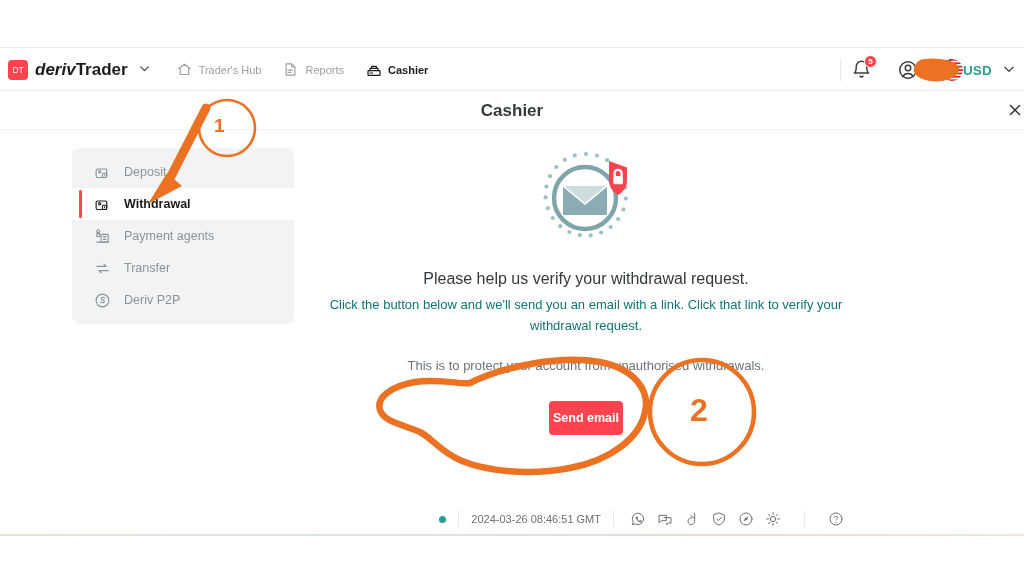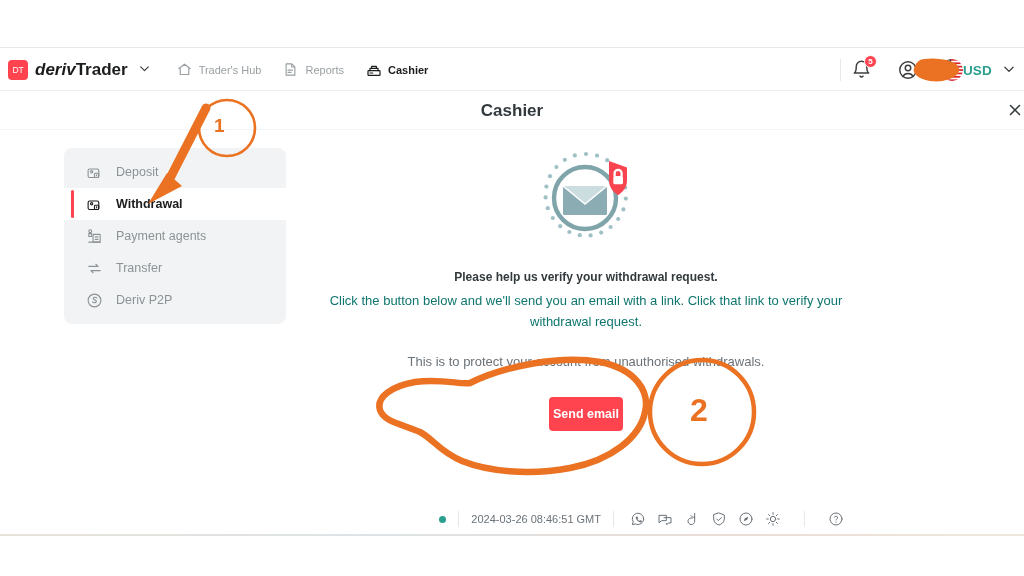--- a/index.html
+++ b/index.html
@@ -73,21 +73,21 @@
   .page-title {
     position:absolute; left:0; top:0; width:1024px; line-height:38px;
     text-align:center; font-size:17px; font-weight:bold; color:#333a3d;
   }
   .close-x {
     position:absolute; right:-2px; top:9px; width:20px; height:20px; cursor:pointer;
   }
 
   
   .sidebar {
-    position:absolute; left:64px; top:148px; width:222px; height:176px;
+    position:absolute; left:72px; top:148px; width:222px; height:176px;
     background:#f2f3f4; border-radius:8px; padding:8px 0; overflow:hidden;text-align:center;
   }
   .side-item {
     position:relative; height:32px; display:flex; align-items:center;
     padding-left:22px; gap:13px; cursor:pointer;
   }
   .side-item.active { background:#ffffff; }
   .side-item.active::before {
     content:""; position:absolute; left:7px; top:2px; bottom:2px;
     width:3px; border-radius:2px; background:#ff444f;
@@ -95,21 +95,21 @@
   .side-icon { width:17px; height:17px; flex:0 0 auto; }
   .side-label { font-size:12.5px; color:#8c9396; }
   .side-item.active .side-label { color:#1b1c1c; font-weight:bold; }
 
   
   .content {
     position:absolute; left:286px; top:140px; width:600px; text-align:center;
   }
   .illus { width:100px; height:100px; margin:8px auto 0; display:block; }
   .verify-title {
-    font-size:12px; font-weight:bold; color:#333a3d; margin-top:22px;
+    font-size:16px; font-weight:normal; color:#333a3d; margin-top:22px;
   }
   .verify-body {
     font-size:13px; color:#0f766e; line-height:21px; margin-top:6px;
     width:520px; margin-left:auto; margin-right:auto;
   }
   .verify-note { font-size:13px; color:#6a7278; margin-top:22px; }
   .send-btn {
     margin-top:28px; display:inline-block;
     background:#ff444f; color:#fff; font-size:12.5px; font-weight:bold;
     border:none; border-radius:4px; padding:10px 4px; cursor:pointer;

